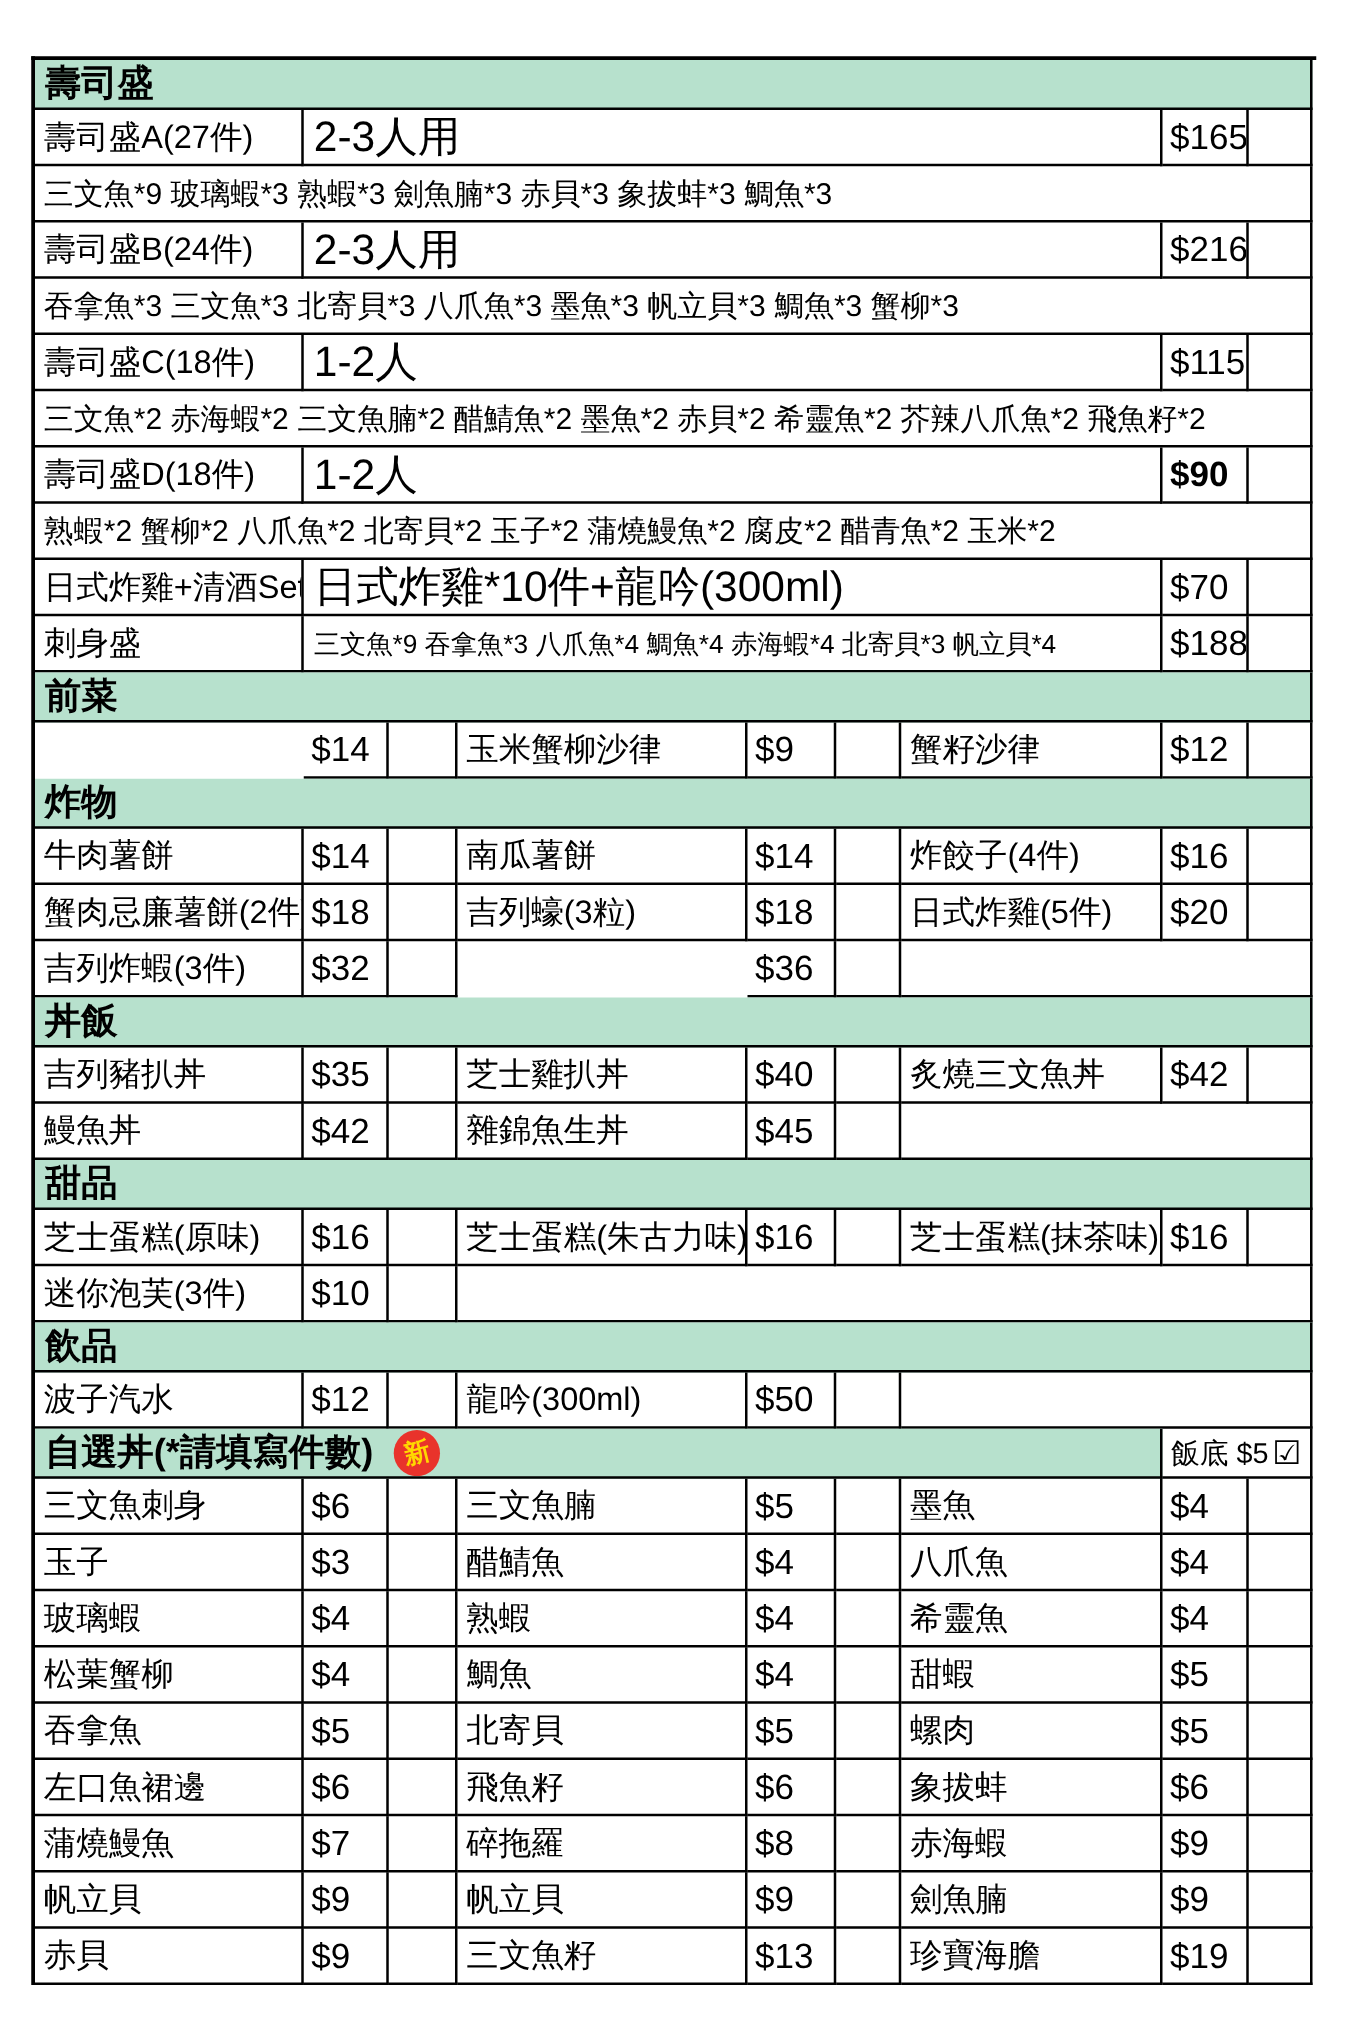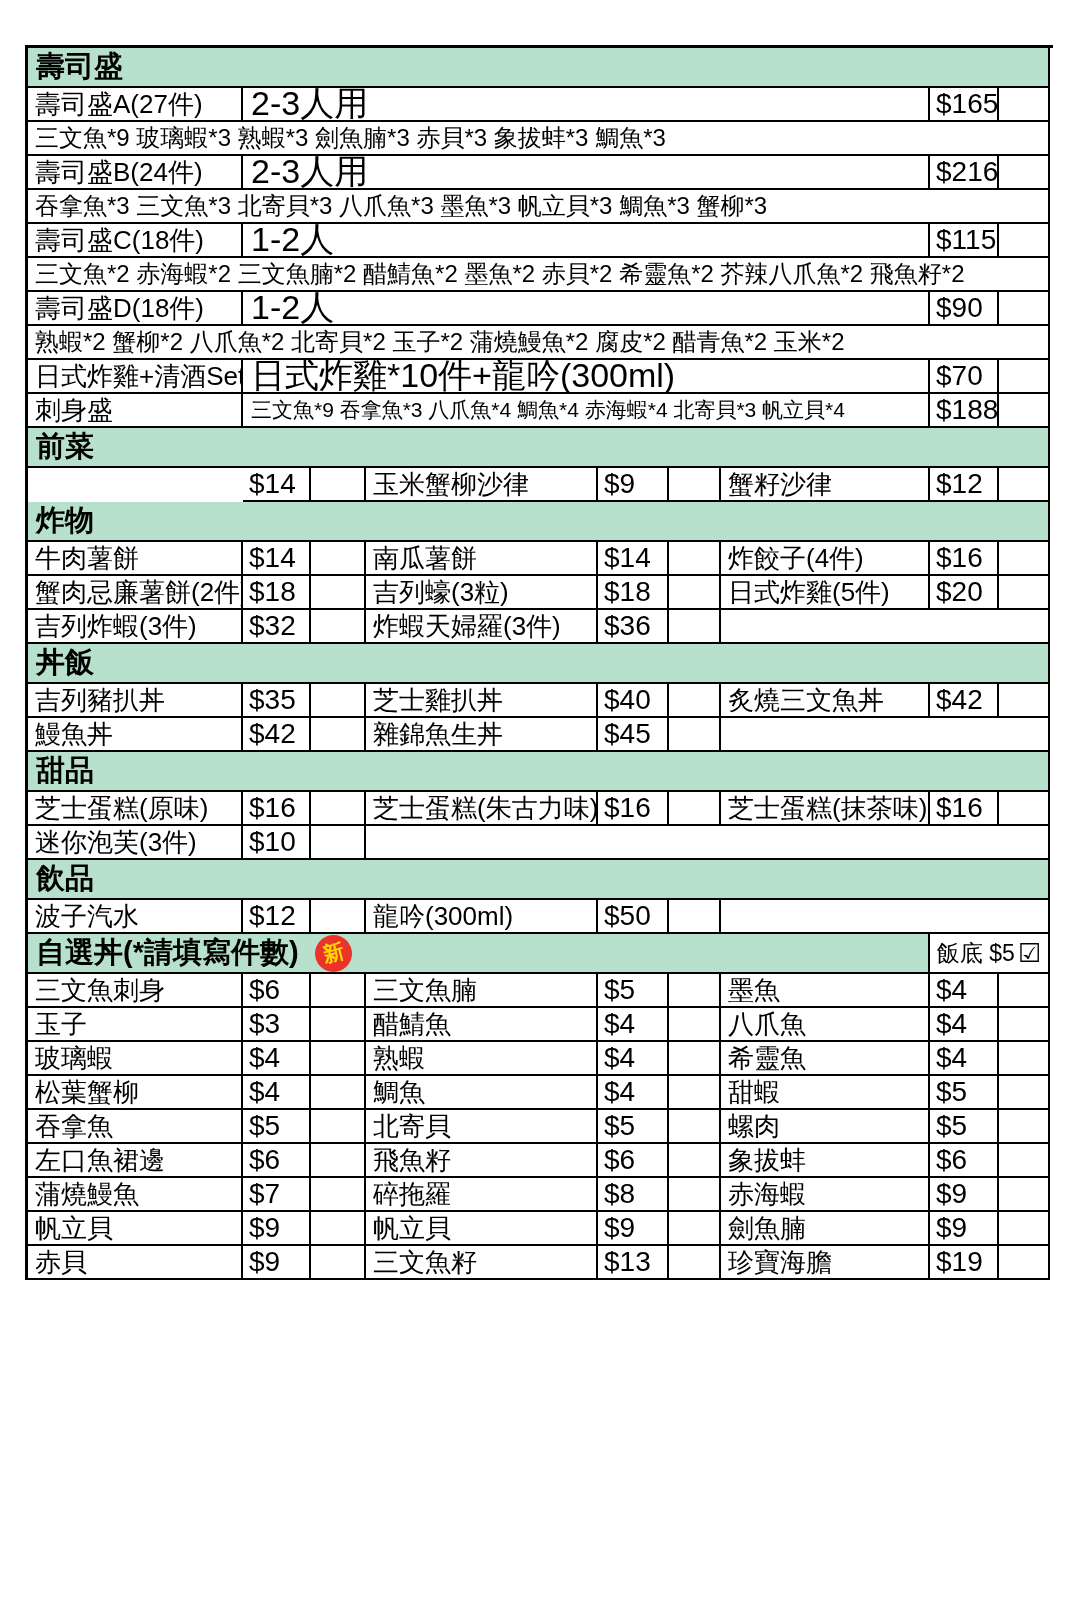--- a/index.html
+++ b/index.html
@@ -10,21 +10,21 @@
   body{margin:0;}
   .page{
     width:1080px;height:1620px;background:var(--page-bg);
     padding:45px 0 0 25px;
     font-family:"Liberation Sans","DejaVu Sans",sans-serif;color:var(--text);
   }
   .menu{width:1028px;border-top:3px solid var(--border);border-left:3px solid var(--border);}
   .row{
     display:grid;
     grid-template-columns:215px 68px 55px 232px 71px 52px 209px 69px 51px;
-    height:34px;
+    height:45px;
   }
   .row.hdr{height:40px;}
   .cell{
     border-right:2px solid var(--border);border-bottom:2px solid var(--border);
     display:flex;align-items:center;overflow:hidden;white-space:nowrap;
   }
   .section-header{background:var(--hdr-bg);font-weight:700;font-size:29px;padding-left:8px;}
   .name{font-size:26px;padding-left:7px;}
   .desc{font-size:34px;padding-left:8px;}
   .desc.small{font-size:21px;}
@@ -73,21 +73,21 @@
         <div class="cell desc" style="grid-column: 2 / 8;">1-2人</div>
         <div class="cell price" style="grid-column: 8 / 9;">$115</div>
         <div class="cell" style="grid-column: 9 / 10;"></div>
       </div>
       <div class="row item">
         <div class="cell note" style="grid-column: 1 / 10;">三文魚*2 赤海蝦*2 三文魚腩*2 醋鯖魚*2 墨魚*2 赤貝*2 希靈魚*2 芥辣八爪魚*2 飛魚籽*2</div>
       </div>
       <div class="row item">
         <div class="cell name" style="grid-column: 1 / 2;">壽司盛D(18件)</div>
         <div class="cell desc" style="grid-column: 2 / 8;">1-2人</div>
-        <div class="cell price" style="grid-column: 8 / 9;">$90</div>
+        <div class="cell price" style="grid-column: 8 / 9; font-weight: bold;">$90</div>
         <div class="cell" style="grid-column: 9 / 10;"></div>
       </div>
       <div class="row item">
         <div class="cell note" style="grid-column: 1 / 10;">熟蝦*2 蟹柳*2 八爪魚*2 北寄貝*2 玉子*2 蒲燒鰻魚*2 腐皮*2 醋青魚*2 玉米*2</div>
       </div>
       <div class="row item">
         <div class="cell name" style="grid-column: 1 / 2;">日式炸雞+清酒Set</div>
         <div class="cell desc" style="grid-column: 2 / 8;">日式炸雞*10件+龍吟(300ml)</div>
         <div class="cell price" style="grid-column: 8 / 9;">$70</div>
         <div class="cell" style="grid-column: 9 / 10;"></div>
@@ -137,21 +137,20 @@
         <div class="cell price" style="grid-column: 5 / 6;">$18</div>
         <div class="cell" style="grid-column: 6 / 7;"></div>
         <div class="cell name" style="grid-column: 7 / 8;">日式炸雞(5件)</div>
         <div class="cell price" style="grid-column: 8 / 9;">$20</div>
         <div class="cell" style="grid-column: 9 / 10;"></div>
       </div>
       <div class="row item">
         <div class="cell name" style="grid-column: 1 / 2;">吉列炸蝦(3件)</div>
         <div class="cell price" style="grid-column: 2 / 3;">$32</div>
         <div class="cell" style="grid-column: 3 / 4;"></div>
-        <div class="cell name" style="grid-column: 4 / 5;">炸蝦天婦羅(3件)</div>
         <div class="cell price" style="grid-column: 5 / 6;">$36</div>
         <div class="cell" style="grid-column: 6 / 7;"></div>
         <div class="cell" style="grid-column: 7 / 10;"></div>
       </div>
       <div class="row hdr">
         <div class="cell section-header" style="grid-column: 1 / 10;">
           <span>丼飯</span>
         </div>
       </div>
       <div class="row item">

